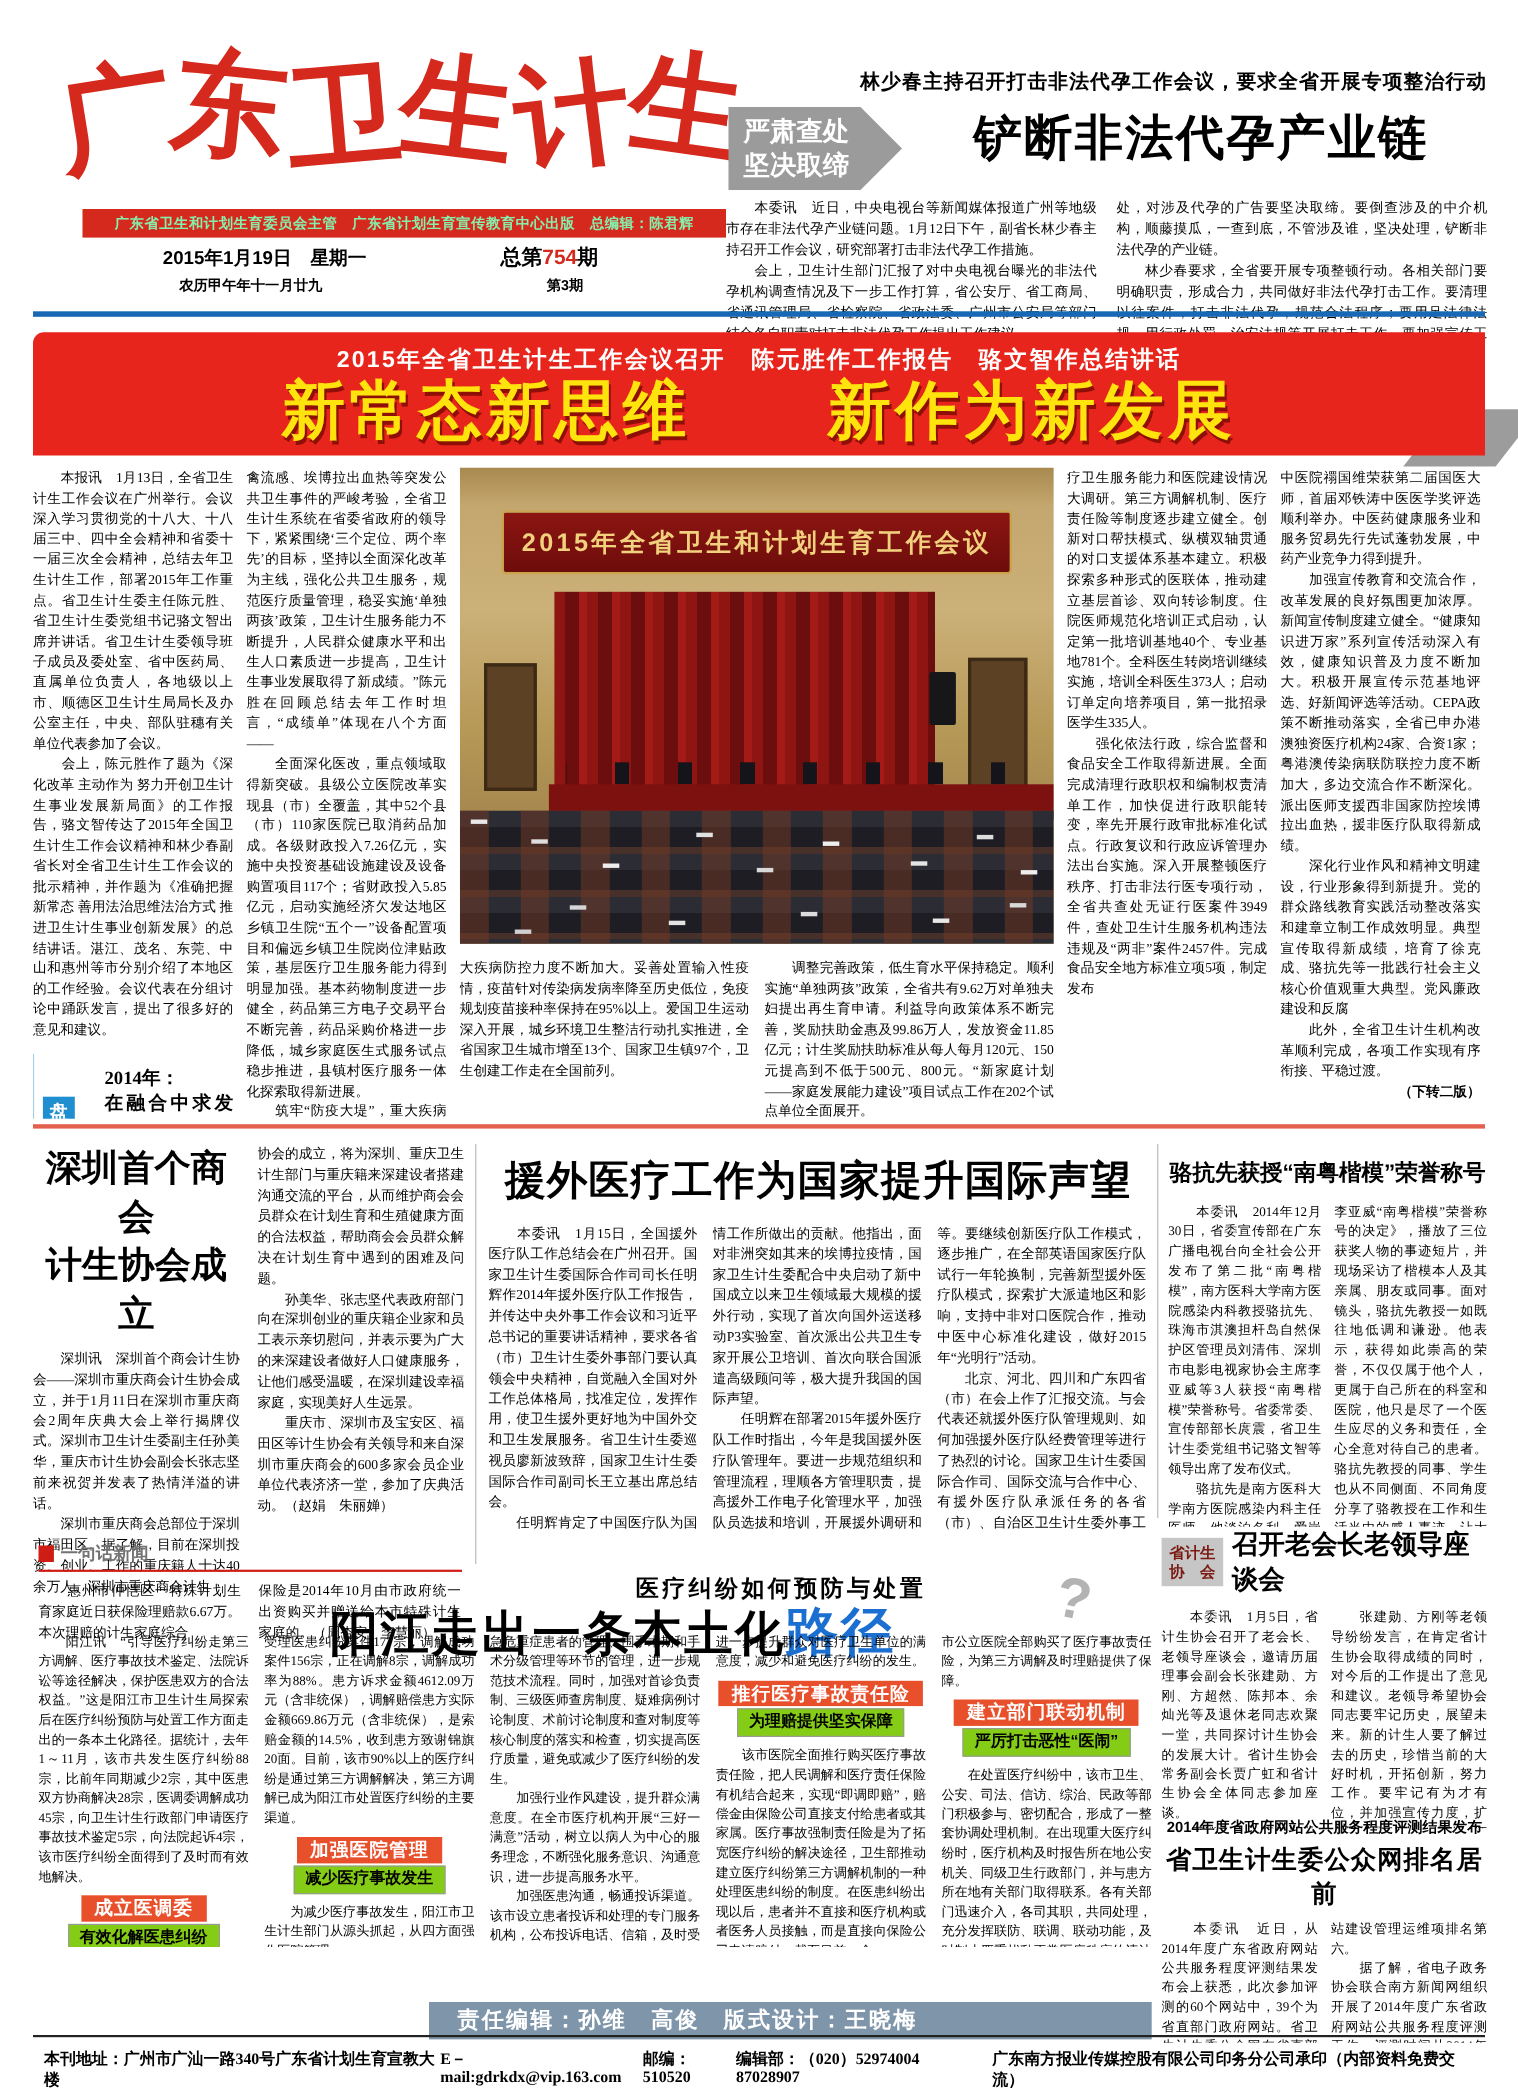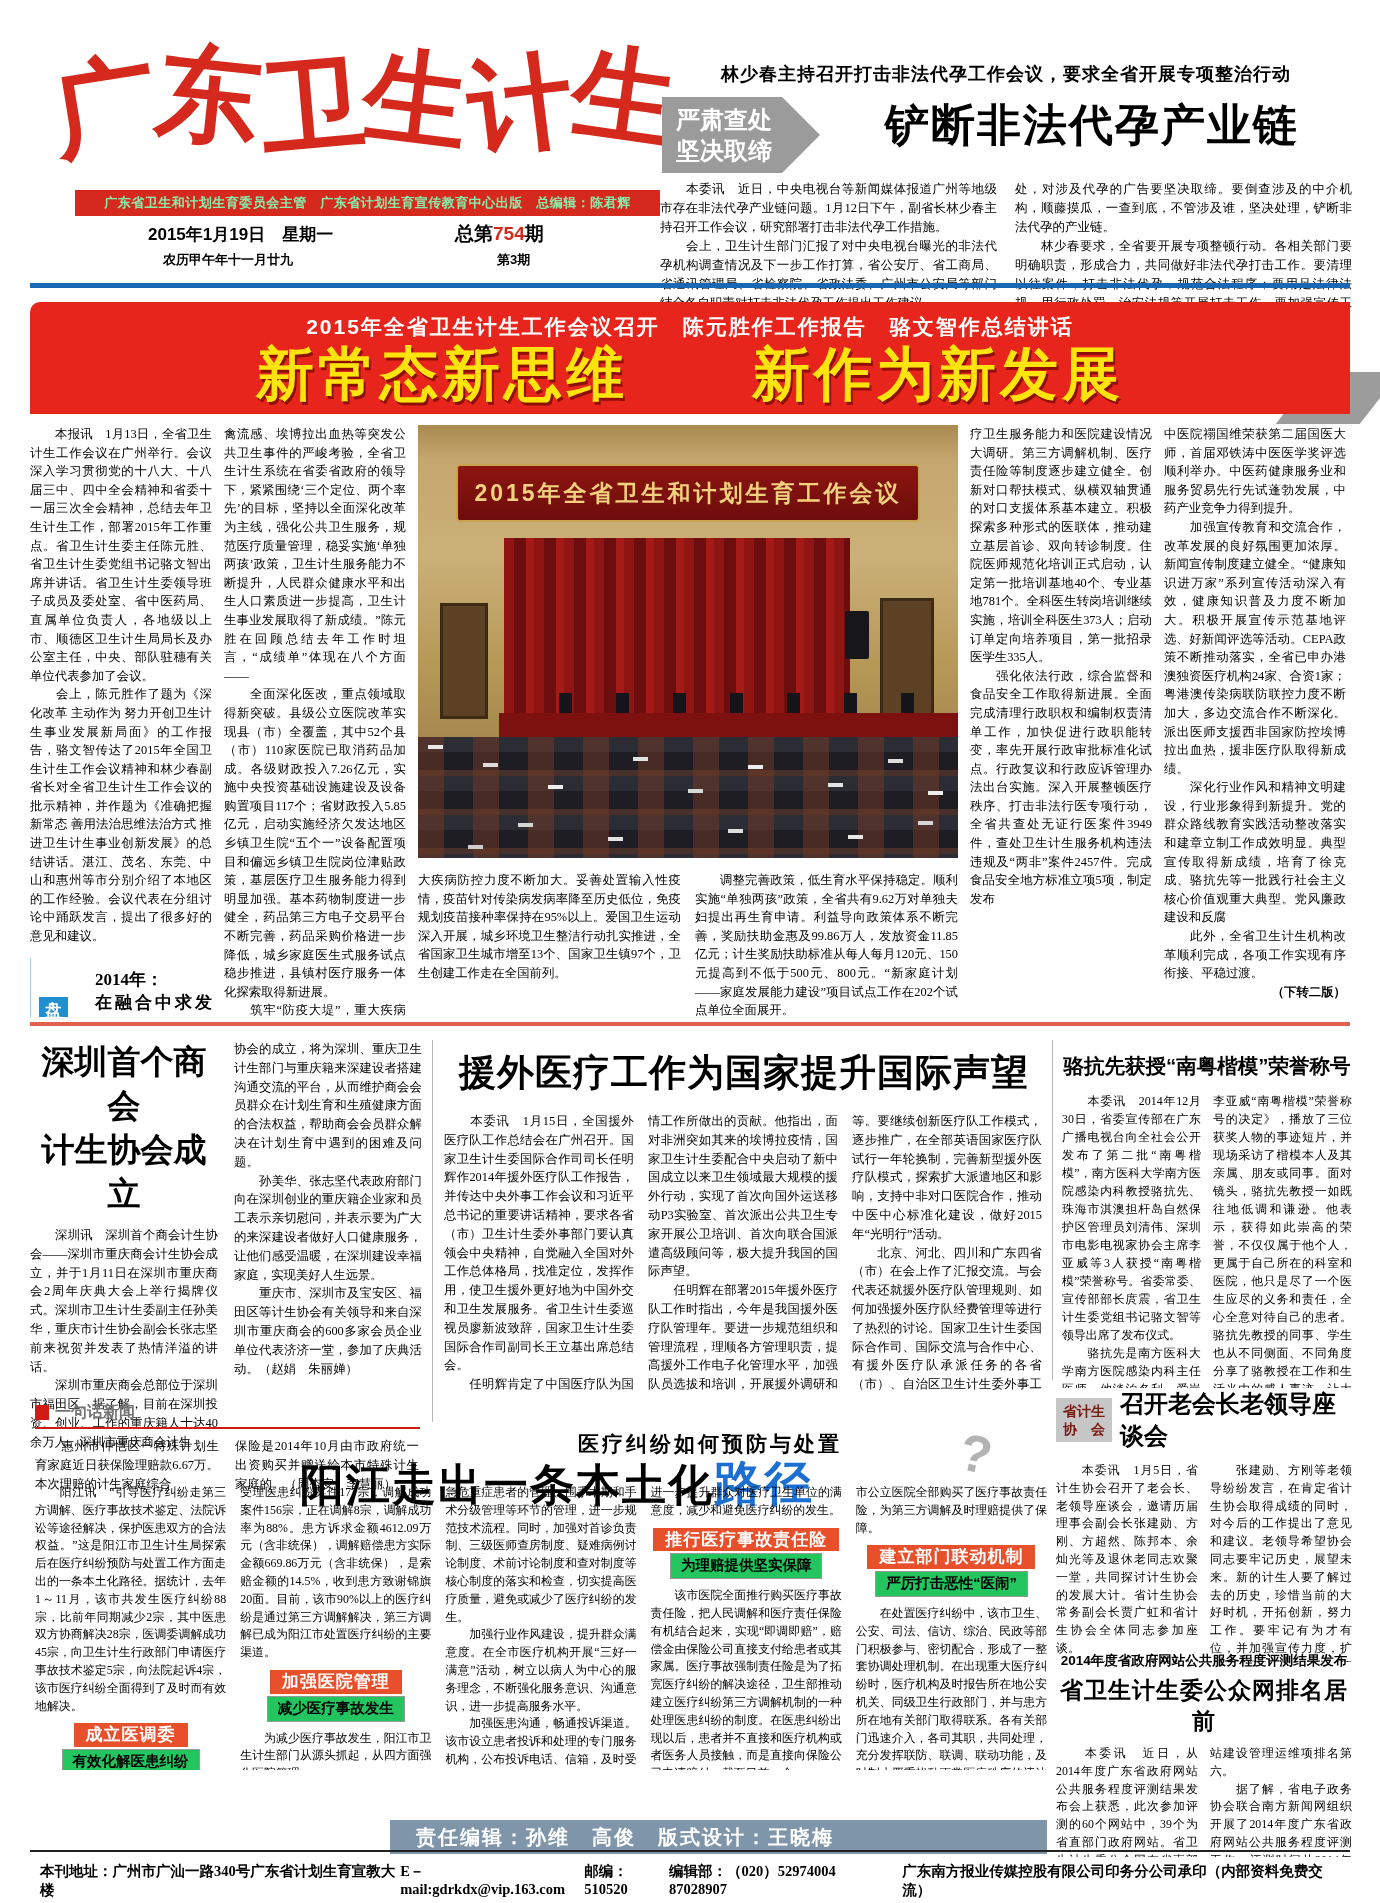--- a/index.html
+++ b/index.html
@@ -20,21 +20,21 @@
     color:#86efac; font-family:"Liberation Sans","DejaVu Sans",sans-serif; font-weight:bold; font-size:13px;
     line-height:26px; text-align:center; letter-spacing:.5px; }
   .date1 { position:absolute; left:148px; top:223px; font-size:17px; font-weight:bold; font-family:"Liberation Sans",sans-serif;}
   .date2 { position:absolute; left:163px; top:251px; font-size:13px; font-weight:bold; font-family:"Liberation Sans",sans-serif;}
   .issue1 { position:absolute; left:455px; top:221px; font-size:19px; font-weight:bold; font-family:"Liberation Sans",sans-serif;}
   .issue1 .num { color:#d4291c; }
   .issue2 { position:absolute; left:497px; top:251px; font-size:13px; font-weight:bold; font-family:"Liberation Sans",sans-serif;}
 
   
   .tr-art { position:absolute; left:660px; top:62px; width:692px; }
-  .tr-kicker { text-align:center; font-size:18px; font-weight:bold; font-family:"Liberation Sans",sans-serif; letter-spacing:1px; }
+  .tr-kicker { text-align:right; font-size:18px; font-weight:bold; font-family:"Liberation Sans",sans-serif; letter-spacing:1px; }
   .tr-badge { position:absolute; left:2px; top:35px; width:158px; height:76px; background:#9b9b9b;
     clip-path:polygon(0 0,76% 0,100% 50%,76% 100%,0 100%);
     color:#fff; font-weight:bold; font-size:24px; font-family:"Liberation Sans",sans-serif;
     display:flex; flex-direction:column; align-items:flex-start; justify-content:center; padding-left:14px; line-height:1.3; }
   .tr-head { position:absolute; left:172px; top:34px; width:520px; text-align:center;
     font-size:44px; font-weight:bold; font-family:"Liberation Sans",sans-serif; letter-spacing:2px; }
   .tr-body { position:absolute; left:0; top:118px; width:692px; display:flex; gap:18px; }
   .tr-col { width:337px; height:152px; overflow:hidden; font-size:12.5px; line-height:19px; text-align:justify; }
   .tr-sig { position:absolute; right:8px; top:246px; font-size:12.5px; }
 
@@ -129,21 +129,21 @@
     font-family:"Liberation Sans",sans-serif; transform:rotate(12deg); }
   .yj-head { position:absolute; left:300px; top:1452px; width:745px; font-size:44px; font-weight:900;
     letter-spacing:2px; font-family:"DejaVu Serif","Liberation Serif",serif; }
   .yj-head .blue { color:#1b6fd0; font-size:48px; font-family:"Liberation Sans",sans-serif; }
   .yj-cols { position:absolute; left:35px; top:1484px; width:1012px; height:286px; display:flex; gap:14px; }
   .yj-col { width:192px; height:286px; overflow:hidden; font-size:11.9px; line-height:17.8px; text-align:justify; }
   .tagbox { text-align:center; margin:8px 0 8px 0; }
   .tag-main { display:inline-block; background:#e8502c; color:#fff; font-weight:bold; font-size:17px;
     font-family:"Liberation Sans",sans-serif; padding:3px 12px; letter-spacing:1px; }
   .tag-sub { display:block; margin:2px auto 0 auto; width:max-content; max-width:100%; border:1px solid #999;
-    padding:3px 10px; font-weight:bold; font-size:14.5px; font-family:"Liberation Sans",sans-serif; background:#22c55e; }
+    padding:3px 10px; font-weight:bold; font-size:14.5px; font-family:"Liberation Sans",sans-serif; background:#84cc16; }
 
   .editor-bar { position:absolute; left:390px; top:1820px; width:657px; height:34px; background:#7f96aa;
     color:#fff; font-weight:bold; font-size:20px; font-family:"Liberation Sans",sans-serif;
     line-height:34px; padding-left:26px; letter-spacing:2px; }
 
   
   .assoc { position:absolute; left:1056px; top:1388px; width:296px; }
   .assoc-head { display:flex; align-items:center; gap:8px; }
   .assoc-badge { width:56px; height:44px; background:#c6c6c6; color:#7a1a12; font-weight:bold; font-size:14px;
     font-family:"Liberation Sans",sans-serif; display:flex; flex-direction:column; align-items:center; justify-content:center; line-height:1.3; flex:none; }

